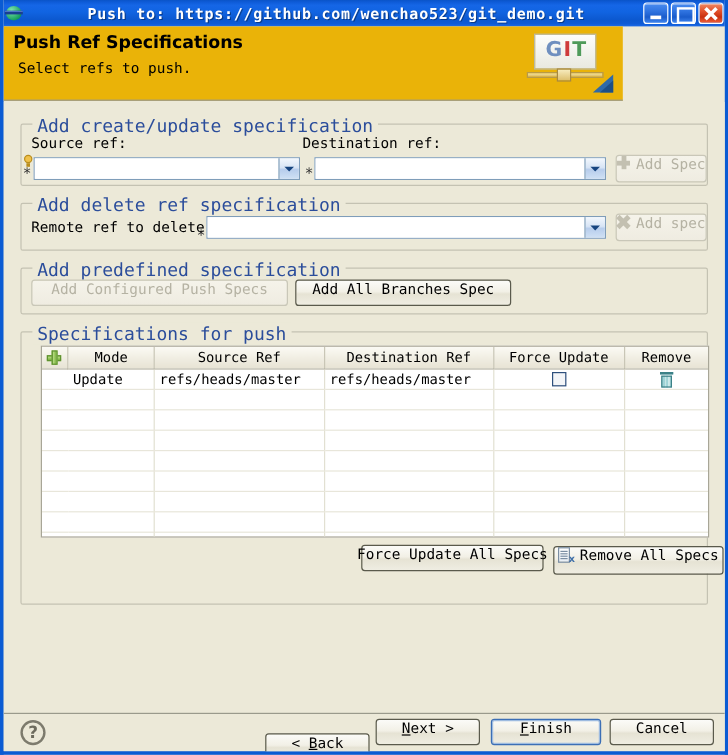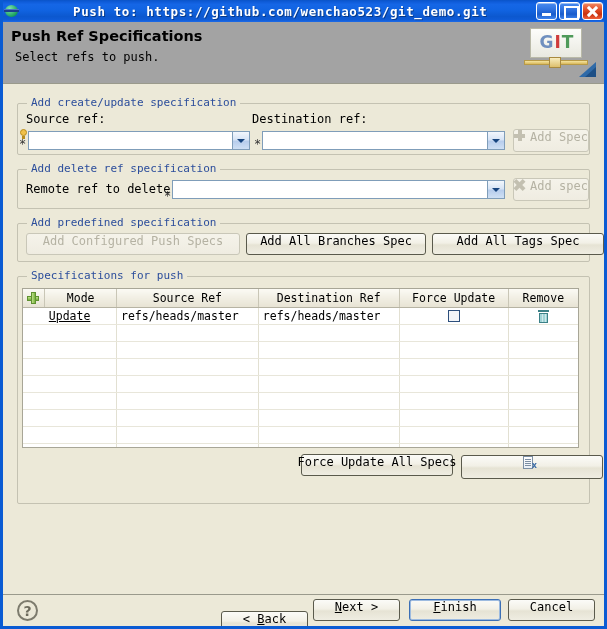--- a/index.html
+++ b/index.html
@@ -97,22 +97,22 @@
     position: absolute; left: 3px; top: 7px;
     width: 13px; height: 3px; background: #fff;
   }
   .winbtn.close .x1 { transform: rotate(45deg); }
   .winbtn.close .x2 { transform: rotate(-45deg); }
 
   
   #header {
     position: absolute;
     left: 0; top: 22px;
-    width: 601px; height: 62px;
-    background: #a3a3a3;
+    width: 516px; height: 62px;
+    background: #eab308;
     border-bottom: 1px solid #9a9a8c;
   }
   #header-title {
     position: absolute; left: 8px; top: 6px;
     font-family: "DejaVu Sans", sans-serif;
     font-size: 14.5px;
     font-weight: bold;
     color: #000;
   }
   #header-sub {
@@ -180,21 +180,21 @@
     position: absolute;
     border: 1px solid #c4c2b2;
     border-radius: 2px;
   }
   .group > .legend {
     position: absolute;
     top: -8px; left: 9px;
     padding: 0 4px;
     background: #ECE9D8;
     font-family: "DejaVu Sans Mono", monospace;
-    font-size: 11px;
+    font-size: 15px;
     color: #2b4d9b;
     white-space: nowrap;
   }
 
   .lbl {
     position: absolute;
     font-family: "DejaVu Sans Mono", monospace;
     font-size: 12px;
     color: #000;
     white-space: nowrap;
@@ -332,21 +332,21 @@
     text-align: center;
   }
   table.spec tbody td {
     border-right: 1px solid #e2e0d2;
     border-bottom: 1px solid #e8e6da;
     height: 17px;
     padding: 0 4px;
     color: #000;
     vertical-align: middle;
   }
-  td.c-mode { position: relative; padding-left: 22px; text-decoration: underline; }
+  td.c-mode { position: relative; padding-left: 22px; }
   td.c-center { text-align: center; }
   .row-plus {
     position: absolute; left: 3px; top: 3px;
     width: 12px; height: 12px;
   }
   .row-plus .h, .row-plus .v { position: absolute; }
   .row-plus .h {
     left: 0; top: 4px; width: 12px; height: 5px;
     background: linear-gradient(to bottom,#bfe08a,#78b23c);
     border: 1px solid #5f9130;
@@ -501,29 +501,26 @@
 
     <div class="group" style="left:14px; top:138px; width:573px; height:39px;">
       <div class="legend">Add predefined specification</div>
 
       <div class="btn disabled" style="left:8px; top:9px; width:214px; height:22px;">
         <span>Add Configured Push Specs</span>
       </div>
       <div class="btn strong" style="left:228px; top:9px; width:180px; height:22px;">
         <span>Add All Branches Spec</span>
       </div>
-      <div class="btn strong" style="left:414px; top:9px; width:172px; height:22px;">
-        <span>Add All Tags Spec</span>
-      </div>
     </div>
 
     <div class="group" style="left:14px; top:191px; width:573px; height:228px;">
       <div class="legend">Specifications for push</div>
 
-      <div id="tablewrap" style="left:4px; top:11px; width:557px; height:160px;">
+      <div id="tablewrap" style="left:16px; top:11px; width:557px; height:160px;">
         <table class="spec">
           <thead>
             <tr>
               <th style="width:22px;"></th>
               <th style="width:72px;">Mode</th>
               <th style="width:142px;">Source Ref</th>
               <th style="width:141px;">Destination Ref</th>
               <th style="width:110px;">Force Update</th>
               <th style="width:70px; border-right:none;">Remove</th>
             </tr>
@@ -617,20 +614,21 @@
         <span class="ico">
           <span class="doc-ico">
             <span class="page"></span>
             <span class="line l1"></span>
               <span class="line l2"></span>
             <span class="line l3"></span>
               <span class="line l4"></span>
             <span class="xm">x</span>
           </span>
         </span>
+        <span>Remove All Specs</span>
       </div>
     </div>
 
   </div>
 
   <div id="bottombar">
     <div id="help-btn">?</div>
 
     <div class="btn strong" style="left:218px; top:16px; width:87px; height:22px;">
       <span>&lt;&nbsp;<span class="u">B</span>ack</span>

